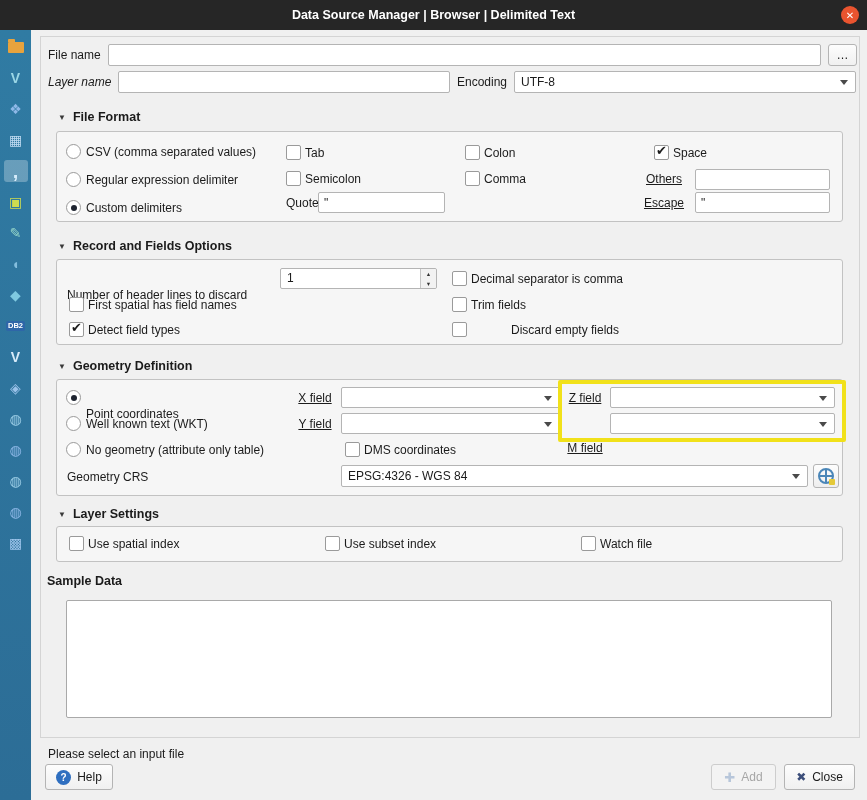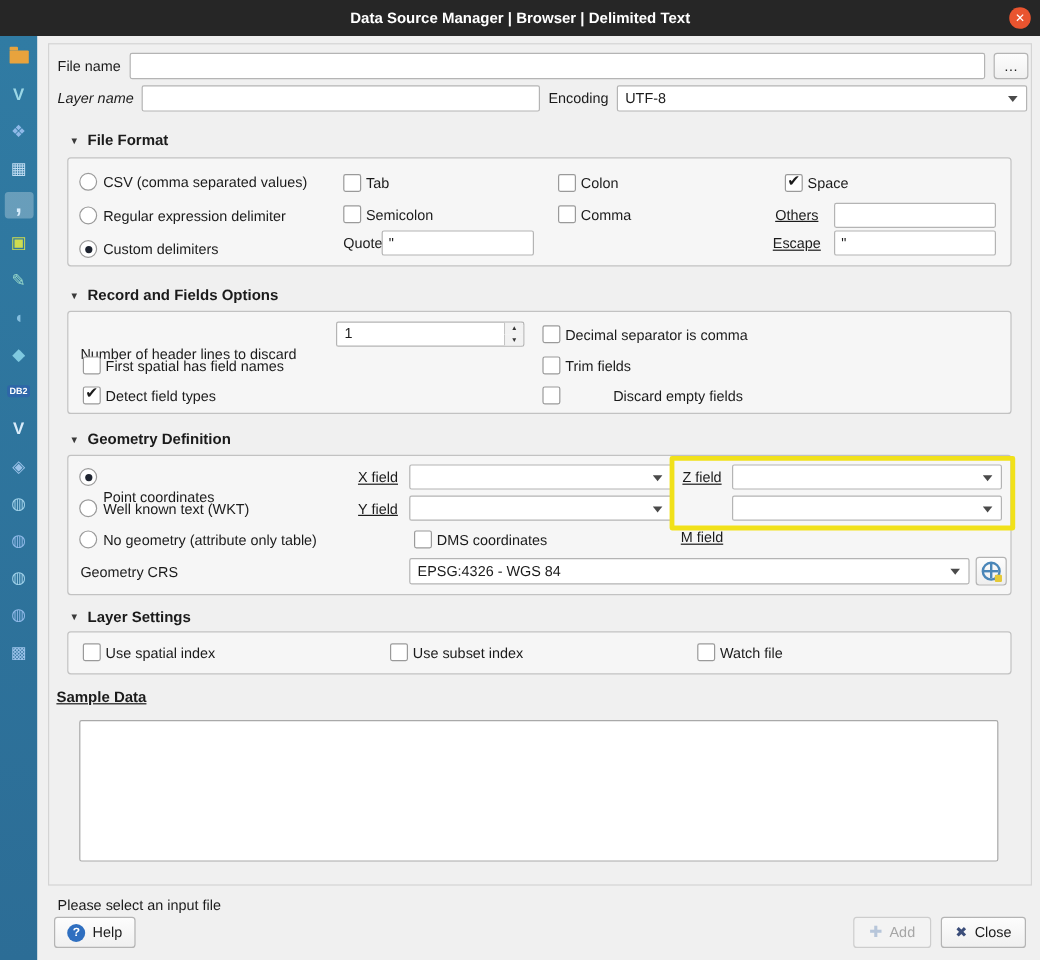--- a/index.html
+++ b/index.html
@@ -242,21 +242,21 @@
 </div>
 <div class="grp" style="left:56px;top:526px;width:787px;height:36px;"></div>
 
 <span class="cb" style="left:69px;top:536px;"></span>
 <span class="lbl" style="left:88px;top:535px;">Use spatial index</span>
 <span class="cb" style="left:325px;top:536px;"></span>
 <span class="lbl" style="left:344px;top:535px;">Use subset index</span>
 <span class="cb" style="left:581px;top:536px;"></span>
 <span class="lbl" style="left:600px;top:535px;">Watch file</span>
 
-<span class="lbl bold" style="left:47px;top:572px;text-decoration:underline;">Sample Data</span>
+<span class="lbl bold" style="left:47px;top:572px;">Sample Data</span>
 <div class="samplebox" style="left:66px;top:600px;width:766px;height:118px;"><span></span></div>
 
 <span class="lbl" style="left:48px;top:745px;">Please select an input file</span>
 
 <div class="btn" style="left:45px;top:764px;width:68px;">
   <span class="qmark">?</span>
   <span>Help</span>
 </div>
 <div class="btn disabled" style="left:711px;top:764px;width:65px;">
   <span class="plusmark">✚</span>

